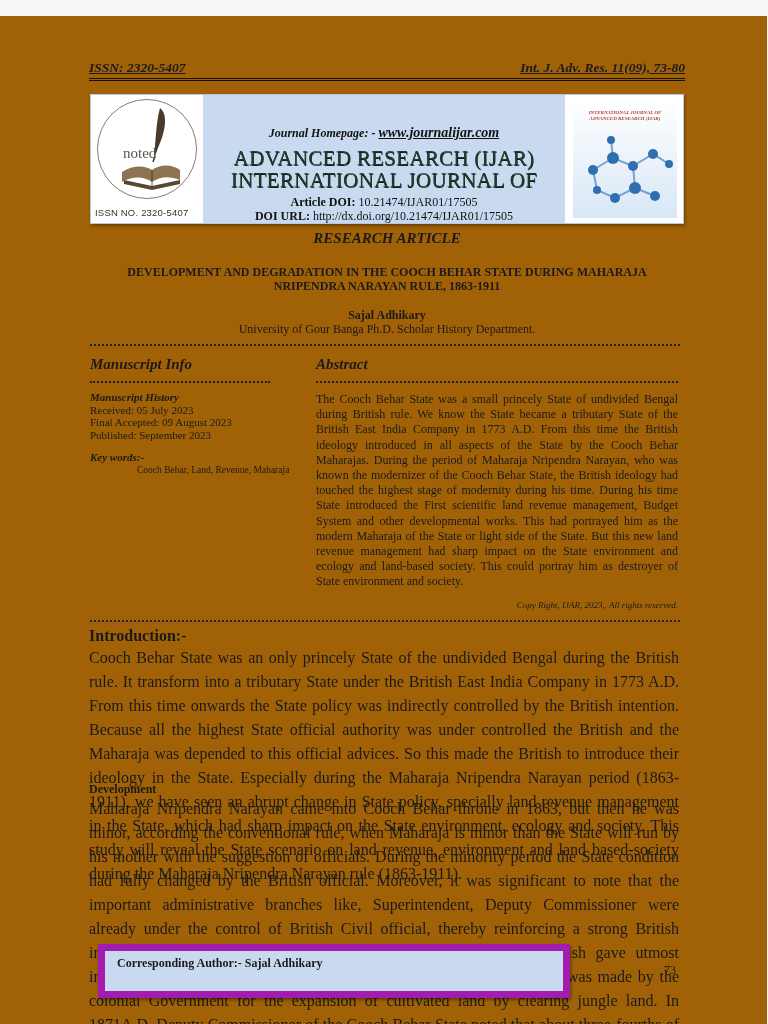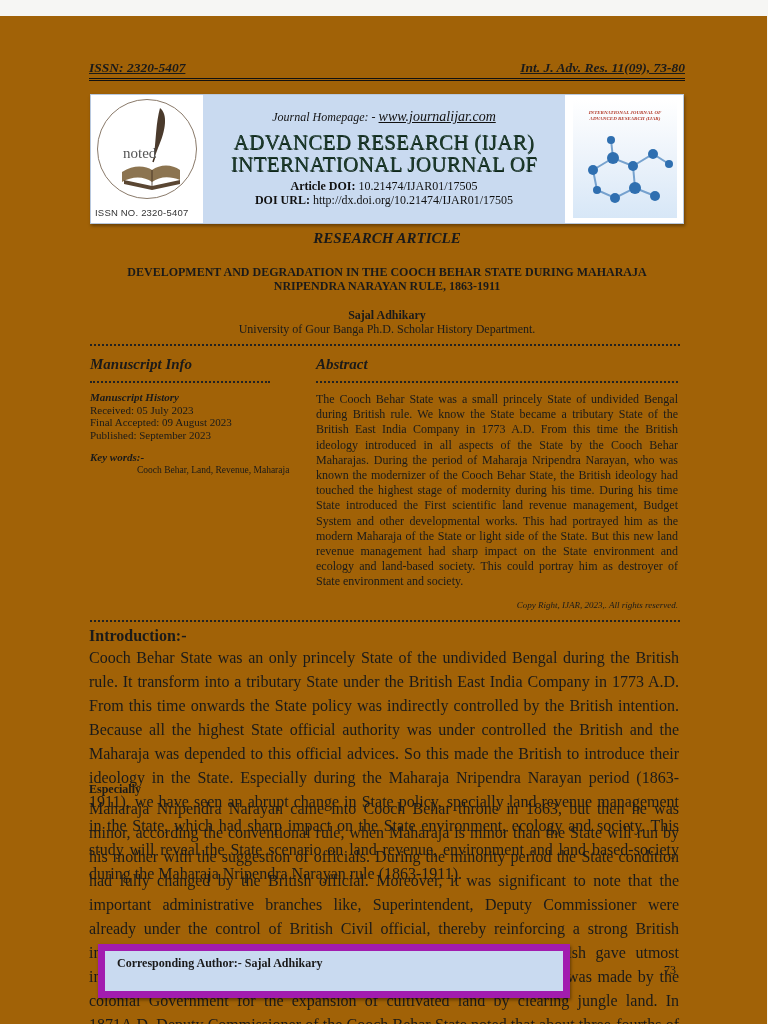--- a/index.html
+++ b/index.html
@@ -26,21 +26,21 @@
     .logo-circle {
       position: absolute; left: 6px; top: 4px; width: 98px; height: 98px;
       border: 1.5px solid #8a7a6a; border-radius: 50%; background: #fff;
     }
     .logo-text { position: absolute; left: 25px; top: 45px; font-size: 15px; color: #555; }
     .logo-issn { position: absolute; left: 4px; top: 112px; font-family: "Liberation Sans", sans-serif; font-size: 9.5px; color: #333; letter-spacing: 0.2px; }
     .cover-box { position: absolute; right: 0; top: 0; width: 118px; height: 128px; background: #ffffff; }
     .cover-inner { position: absolute; left: 8px; top: 5px; width: 104px; height: 118px; background: linear-gradient(180deg,#ffffff 0%, #eef4fb 45%, #d7e7f7 100%); }
     .cover-title { position: absolute; left: 6px; top: 10px; width: 92px; font-size: 5px; font-style: italic; font-weight: bold; color: #b23a2a; line-height: 6px; text-align: center; }
     .banner-center { position: absolute; left: 112px; right: 118px; top: 0; height: 128px; text-align: center; }
-    .homepage { margin-top: 14px; font-style: italic; font-size: 12px; font-weight: normal; color: #111; }
+    .homepage { margin-top: 30px; font-style: italic; font-size: 12px; font-weight: bold; color: #111; }
     .homepage u { font-size: 14px; }
     .journal-title {
       margin-top: 6px; font-size: 21px; line-height: 22px; color: #1d3a2c;
       letter-spacing: 0.3px; text-shadow: 0.5px 0.5px 0 #0d2418;
     }
     .doi { margin-top: 4px; font-size: 12px; line-height: 14px; color: #111; }
     .doi b { font-weight: bold; }
     .center-block { position: absolute; left: 89px; width: 596px; text-align: center; }
     .research-article { top: 214px; font-weight: bold; font-style: italic; font-size: 15px; }
     .paper-title { top: 249px; font-weight: bold; font-size: 12px; line-height: 14px; }
@@ -174,21 +174,21 @@
   </div>
 
   <div class="abstract-text">The Cooch Behar State was a small princely State of undivided Bengal during British rule. We know the State became a tributary State of the British East India Company in 1773 A.D. From this time the British ideology introduced in all aspects of the State by the Cooch Behar Maharajas. During the period of Maharaja Nripendra Narayan, who was known the modernizer of the Cooch Behar State, the British ideology had touched the highest stage of modernity during his time. During his time State introduced the First scientific land revenue management, Budget System and other developmental works. This had portrayed him as the modern Maharaja of the State or light side of the State.  But this new land revenue management had sharp impact on the State environment and ecology and land-based society. This could portray him as destroyer of State environment and society.</div>
   <div class="copyright">Copy Right, IJAR, 2023,. All rights reserved.</div>
 
   <div class="dots" style="left:90px; top:604px; width:590px;"></div>
 
   <div class="intro-head">Introduction:-</div>
   <div class="body-text" style="top:630px;">Cooch Behar State was an only princely State of the undivided Bengal during the British rule. It transform into a tributary State under the British East India Company in 1773 A.D. From this time onwards the State policy was indirectly controlled by the British intention. Because all the highest State official authority was under controlled the British and the Maharaja was depended to this official advices. So this made the British to introduce their ideology in the State. Especially during the Maharaja Nripendra Narayan period (1863-1911), we have seen an abrupt change in State policy, specially land revenue management in the State, which had sharp impact on the State environment, ecology and society. This study will reveal the State scenario on land revenue, environment and land based-society during the Maharaja Nripendra Narayan rule (1863-1911).</div>
 
-  <div class="dev-head">Especially</div>
+  <div class="dev-head">Development</div>
   <div class="body-text" style="top:781px;">Maharaja Nripendra Narayan came into Cooch Behar throne in 1863, but then he was minor, according the conventional rule, when Maharaja is minor than the State will run by his mother with the suggestion of officials. During the minority period the State condition had fully changed by the British official. Moreover, it was significant to note that the important administrative branches like, Superintendent, Deputy Commissioner were already under the control of British Civil official, thereby reinforcing a strong British influence in the management of the State. . Consequently, the British gave utmost importance to the agricultural land of Cooch Behar State. Deforestation was made by the colonial Government for the expansion of cultivated land by clearing jungle land. In 1871A.D. Deputy Commissioner of the Cooch Behar State noted that about three-fourths of the jungle was capable of being brought</div>
 
   <div class="footer-box">
     <div class="inner">
       <div style="font-weight:bold;">Corresponding Author:- Sajal Adhikary</div>
     </div>
   </div>
 
   <div class="page-num">73</div>
 </div>

